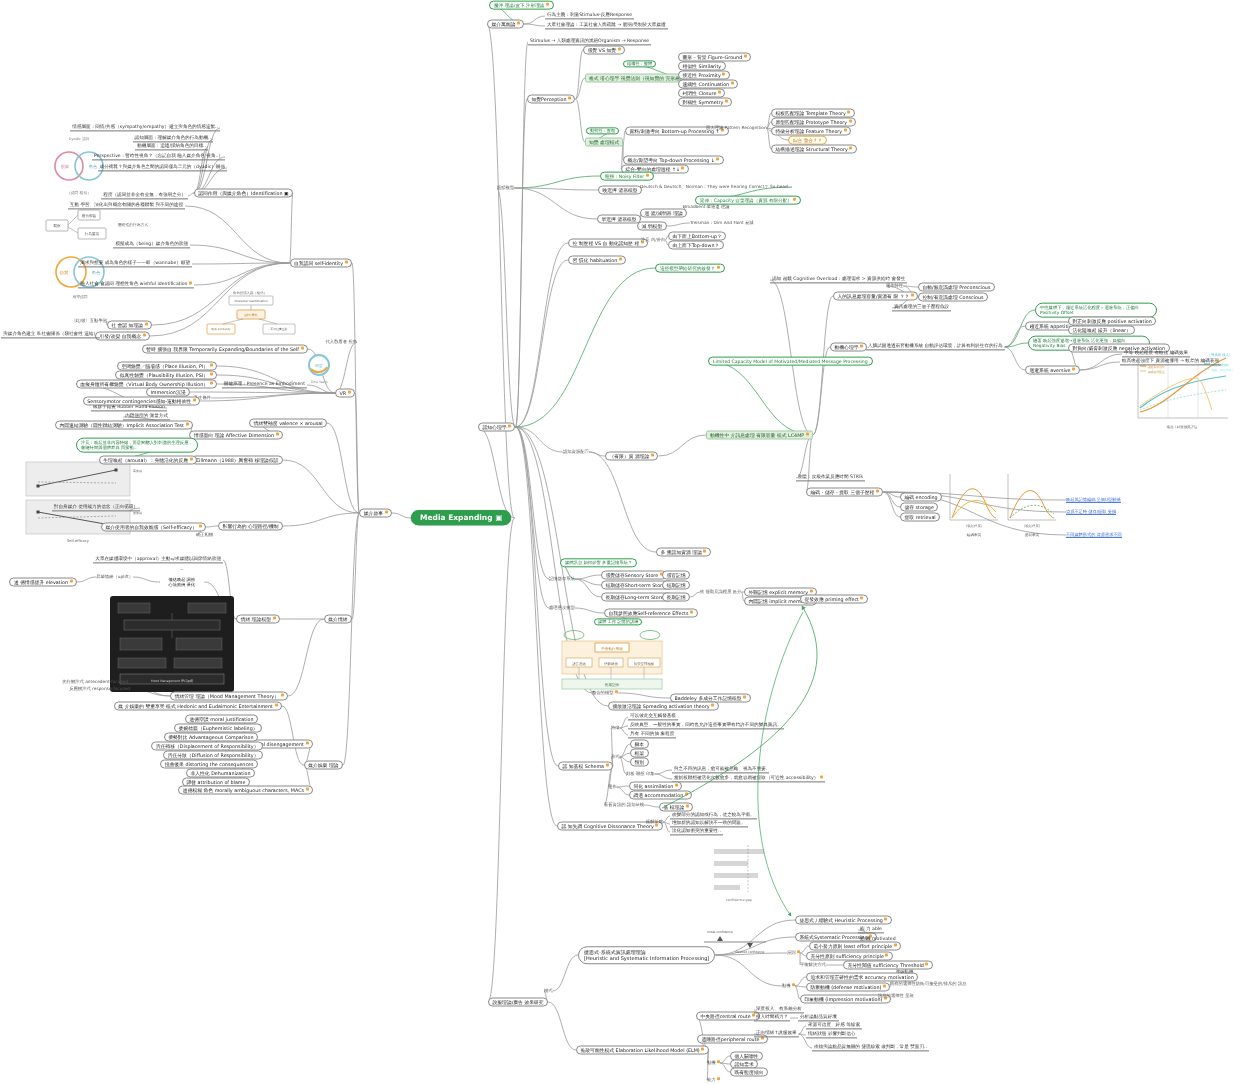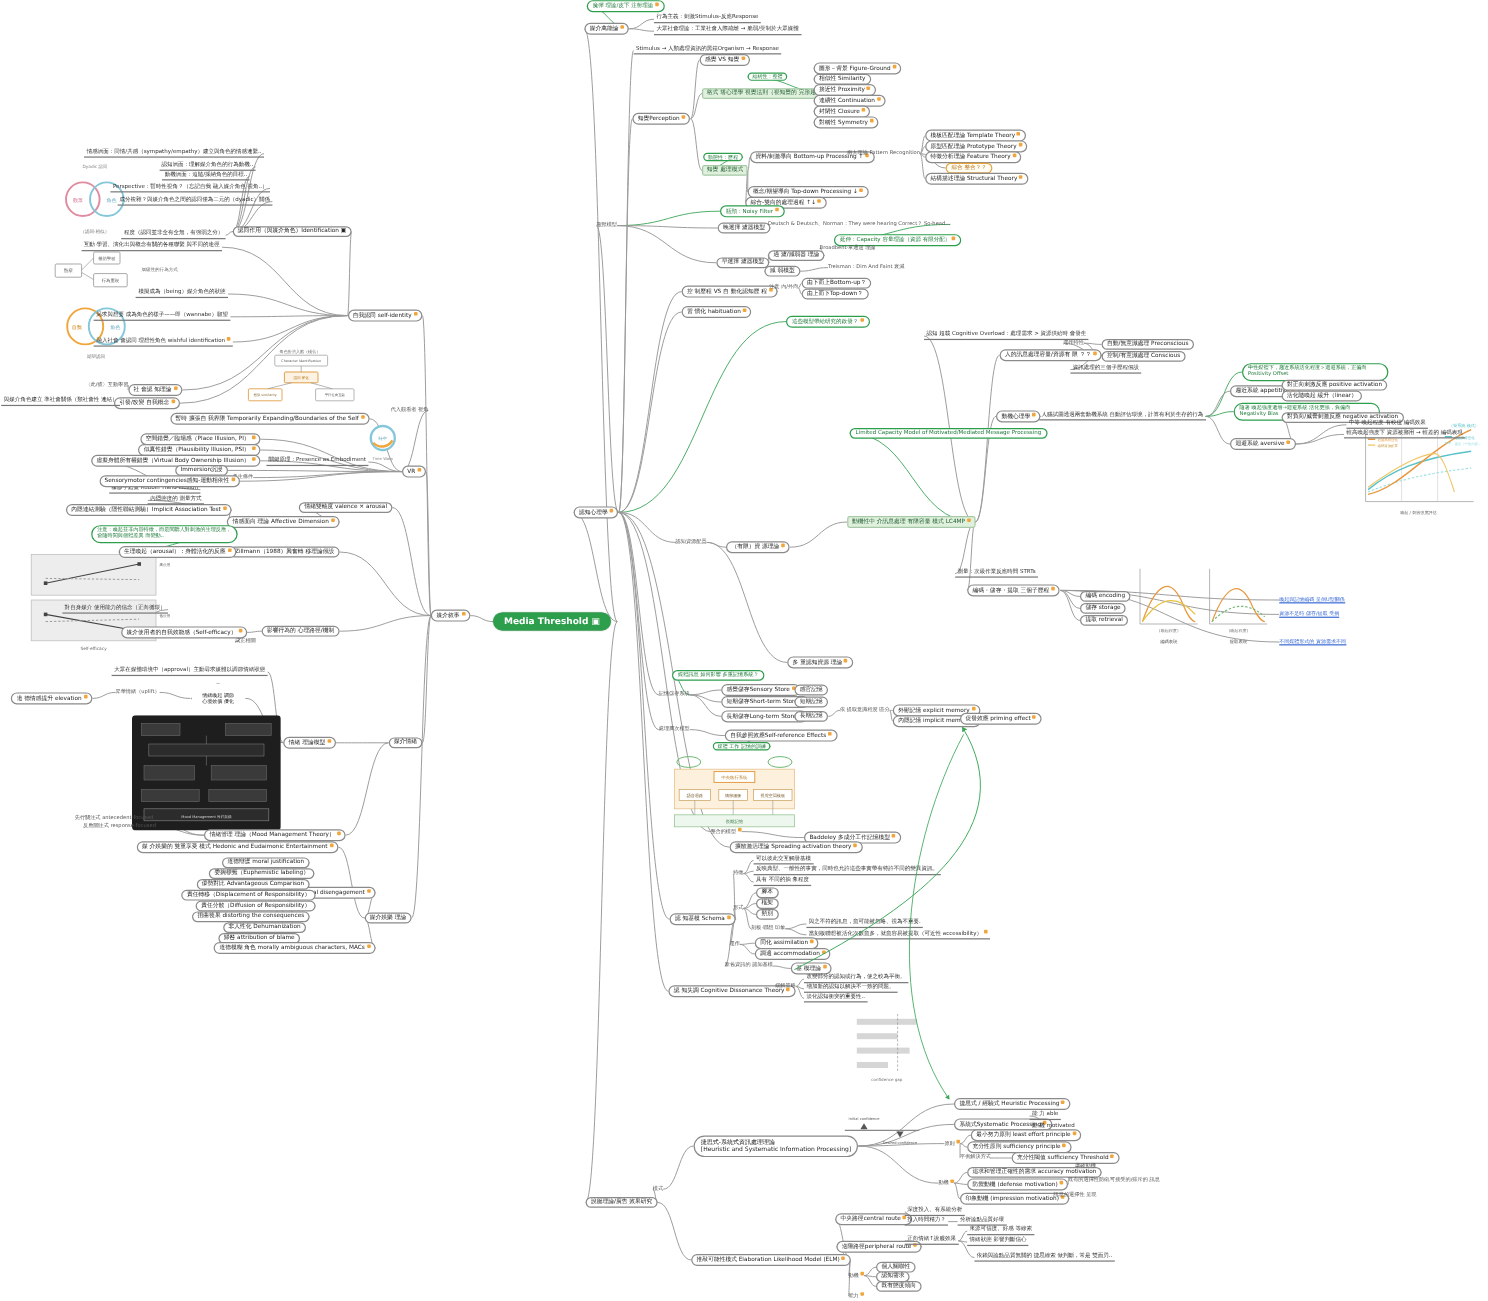--- a/index.html
+++ b/index.html
@@ -388,21 +388,21 @@
       <text x="88" y="19.5" font-size="2.8" fill="#57c2c9">趨近系統活化</text>
     <line x1="80" y1="23" x2="86" y2="23" stroke="#9adfe2" stroke-width="1" stroke-dasharray="2,1"></line>
       <text x="88" y="24.5" font-size="2.8" fill="#9adfe2">趨近（中性內容）</text>
     <line x1="16" y1="20" x2="22" y2="20" stroke="#e8973d" stroke-width="1.2"></line>
       <text x="24" y="21.5" font-size="2.8" fill="#e8973d">迴避系統活化</text>
     <line x1="16" y1="25" x2="22" y2="25" stroke="#f2c463" stroke-width="1"></line>
       <text x="24" y="26.5" font-size="2.8" fill="#caa24a">編碼資源配置</text>
   </svg>
 
   <div id="nodes">
-      <div class="nd t-root" style="top: 518px; left: 411px;">Media Threshold ▣</div>
+      <div class="nd t-root" style="top: 518px; left: 411px;">Media Expanding ▣</div>
       <div class="nd t-n" style="top: 513px; right: 848px;">媒介敘事<i class="dot"></i></div>
       <div class="nd t-n" style="top: 24px; left: 487px;">媒介萬能論<i class="dot"></i></div>
       <div class="nd t-g" style="top: 5px; left: 489px;">魔彈 理論/皮下 注射理論<i class="dot"></i></div>
       <div class="nd t-tx" style="top: 16px; left: 545px;">行為主義：刺激Stimulus-反應Response</div>
       <div class="nd t-tx" style="top: 26px; left: 545px;">大眾社會理論：工業社會人際疏離 → 脆弱/受制於大眾媒體</div>
       <div class="nd t-n" style="top: 427px; left: 478px;">認知心理學<i class="dot"></i></div>
       <div class="nd t-tx" style="top: 42px; left: 528px;">Stimulus → 人類處理資訊的黑箱Organism → Response</div>
       <div class="nd t-n" style="top: 99px; left: 527px;">知覺Perception<i class="dot"></i></div>
       <div class="nd t-n" style="top: 50px; left: 583px;">感覺 VS 知覺<i class="dot"></i></div>
       <div class="nd t-hl" style="top: 78px; left: 585px;">格式 塔心理學 視覺法則（視知覺的 完形趨向）</div>

